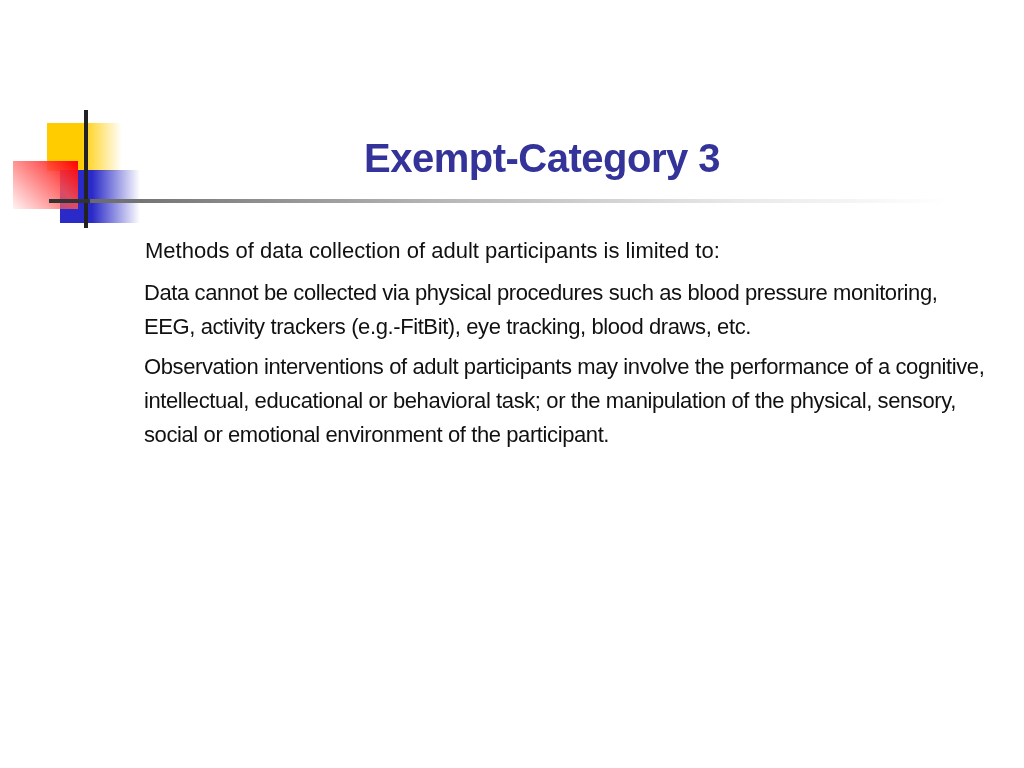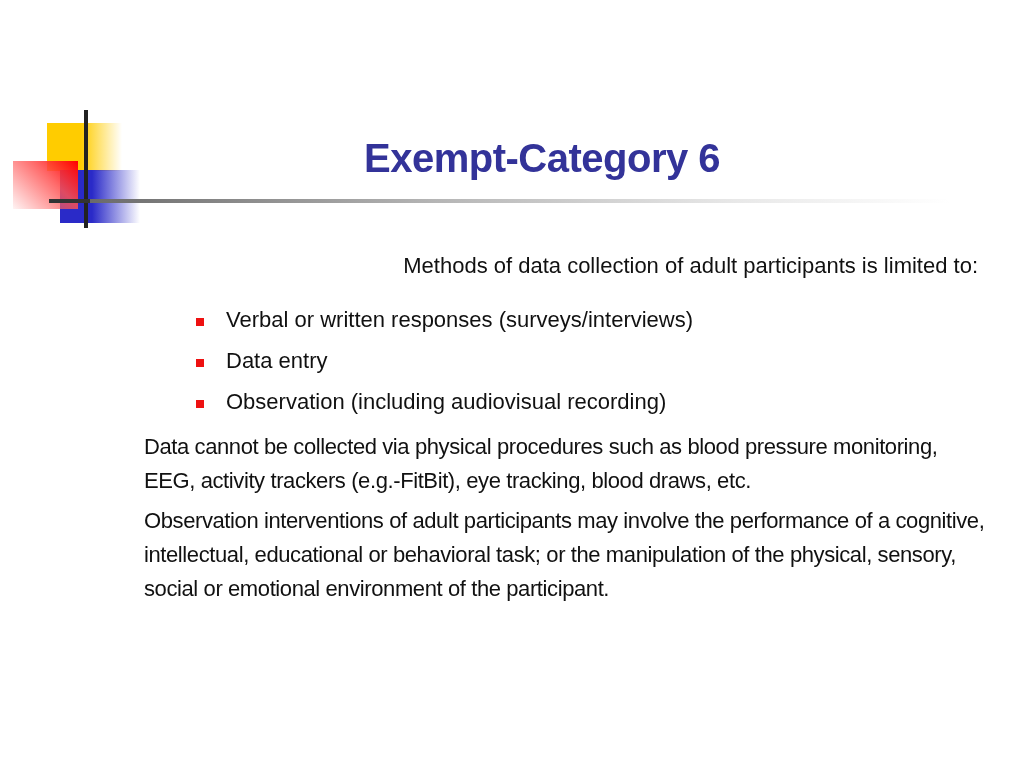--- a/index.html
+++ b/index.html
@@ -29,21 +29,21 @@
   .body-text {
     position: absolute; left: 144px; top: 233px; width: 850px;
     font-size: 22px; color: #111; line-height: 34px;
   }
   .para { margin: 4px 0 6px 0; }
   .bullets { list-style: none; margin: 0; padding: 0 0 0 82px; }
   .bullets li { position: relative; padding-left: 0; height: 41px; line-height: 34px; }
   .bullet-mark {
     position: absolute; left: -30px; top: 15px; width: 8px; height: 8px; background: #ee1111;
   }
-  .lead { margin: 16px; height: 38px; line-height: 34px; text-align: right; }
+  .lead { margin: 1px; height: 38px; line-height: 34px; }
   .dense { font-size: 22px; line-height: 34px; letter-spacing: -0.4px; }
 </style>
 </head>
 <body>
 
 <div class="slide">
 
   <div>
     <div class="logo">
     </div>
@@ -53,34 +53,20 @@
   </div>
 
   <div style="position:absolute;left:47px;top:123px;width:75px;height:48px;background:linear-gradient(to right,#ffcc00 0%,#ffcc00 45%,rgba(255,204,0,0) 100%);"></div>
   <div style="position:absolute;left:60px;top:170px;width:80px;height:53px;background:linear-gradient(to right,#2a2ac8 0%,#2a2ac8 40%,rgba(42,42,200,0) 100%);"></div>
   <div style="position:absolute;left:13px;top:161px;width:65px;height:48px;background:linear-gradient(225deg,#ff0000 0%,rgba(255,80,80,0.85) 40%,rgba(255,210,210,0.25) 100%);"></div>
   <div style="position:absolute;left:84px;top:110px;width:4px;height:118px;background:#222;"></div>
   <div style="position:absolute;left:49px;top:199px;width:135px;height:4px;background:#333;"></div>
 
   <div class="title-rule"></div>
 
-  <div class="title">Exempt-Category 6</div>
+  <div class="title">Exempt-Category 3</div>
 
   <div class="body-text">
     <p class="lead">Methods of data collection of adult participants is limited to:</p>
-    <ul class="bullets">
-      <li>
-        <span class="bullet-mark"></span>
-        <span>Verbal or written responses (surveys/interviews)</span>
-      </li>
-      <li>
-        <span class="bullet-mark"></span>
-        <span>Data entry</span>
-      </li>
-      <li>
-        <span class="bullet-mark"></span>
-        <span>Observation (including audiovisual recording)</span>
-      </li>
-    </ul>
     <p class="para dense">Data cannot be collected via physical procedures such as blood pressure monitoring, EEG, activity trackers (e.g.-FitBit), eye tracking, blood draws, etc.</p>
     <p class="para dense">Observation interventions of adult participants may involve the performance of a cognitive, intellectual, educational or behavioral task; or the manipulation of the physical, sensory, social or emotional environment of the participant.</p>
   </div>
 </div>
 
 </body></html>

